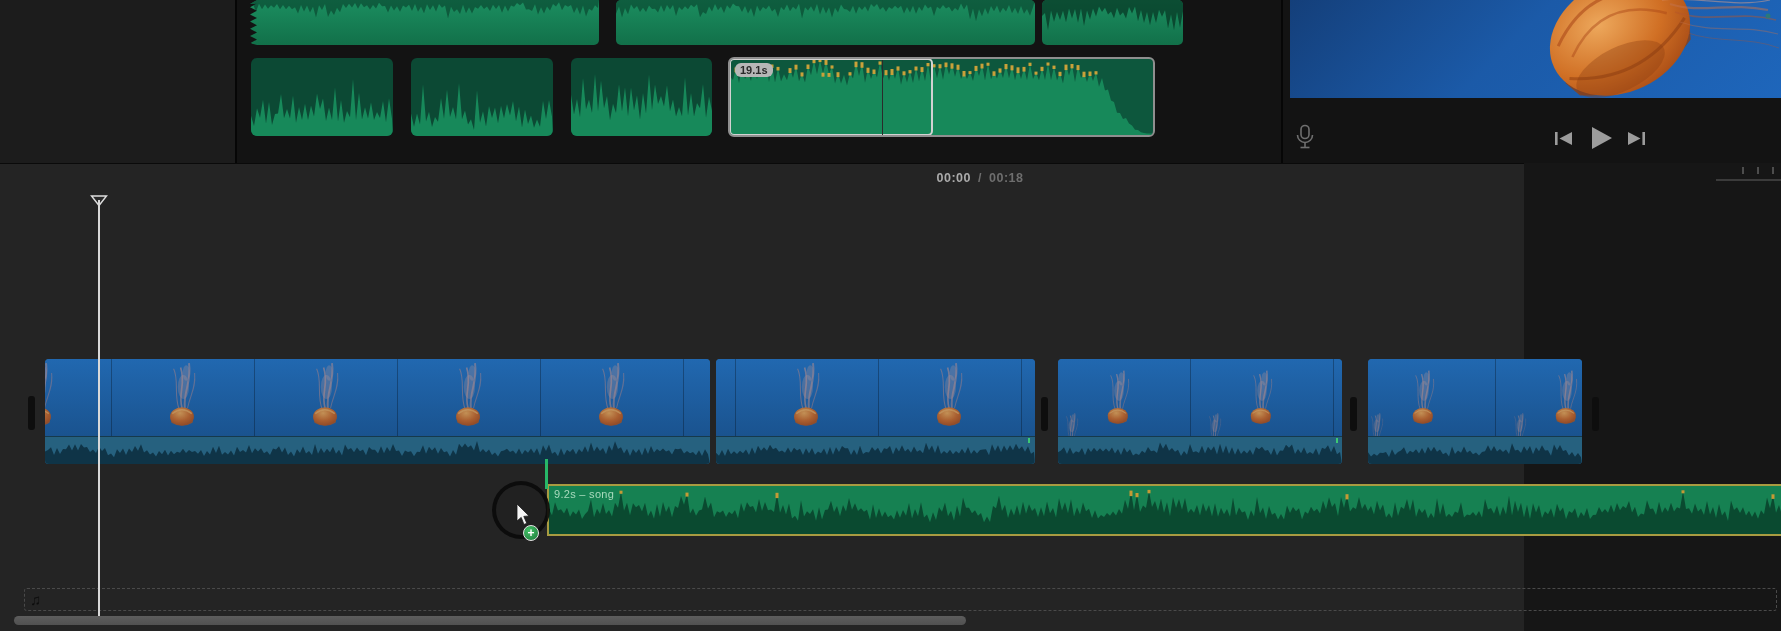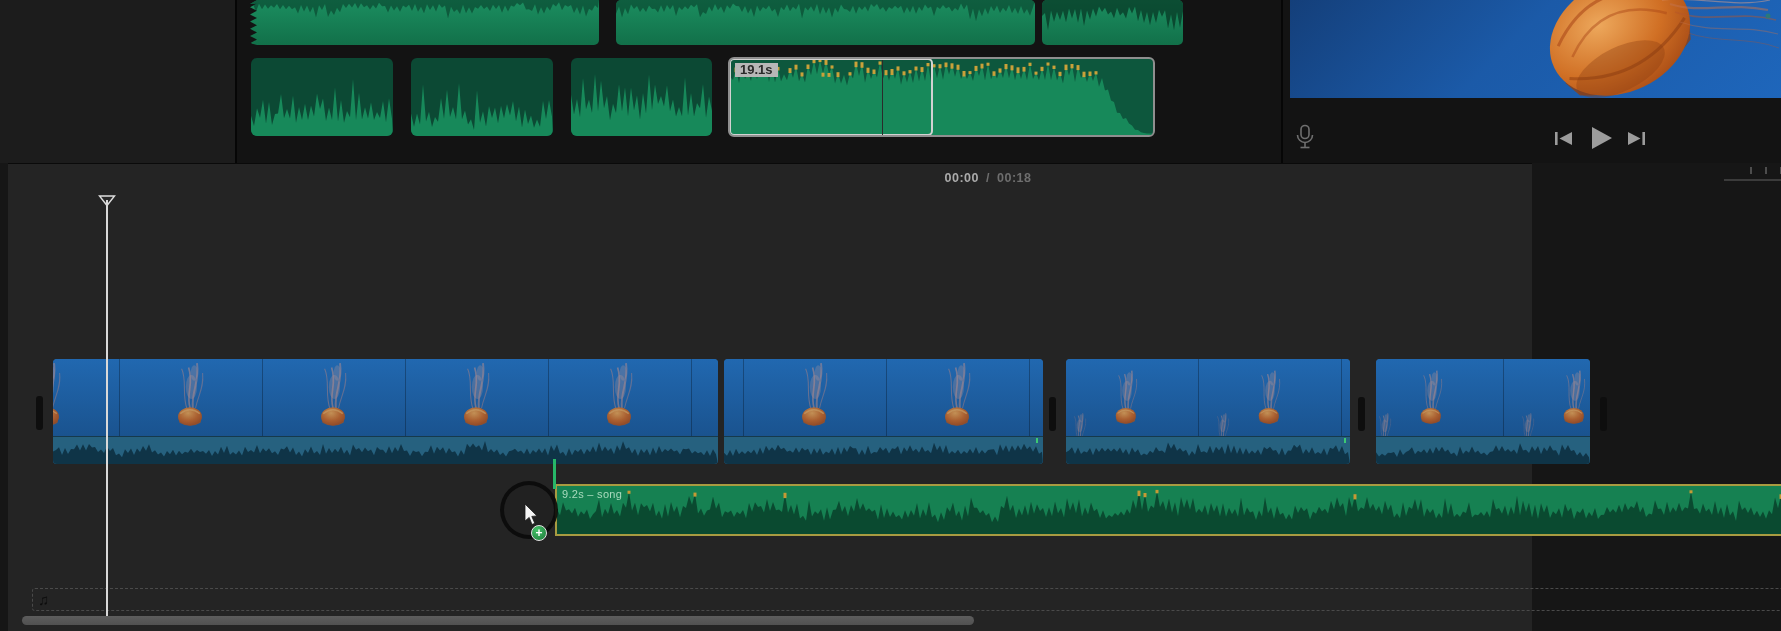--- a/index.html
+++ b/index.html
@@ -9,29 +9,29 @@
 
   
   .browser{position:absolute;left:0;top:0;width:1781px;height:163px;background:#131313;}
   .left-panel{position:absolute;left:0;top:0;width:237px;height:163px;background:#1c1c1c;border-right:2px solid #060606;}
   .r1block{position:absolute;top:0;height:45px;background:linear-gradient(180deg,#1b8e60,#127049);border-radius:0 0 5px 5px;overflow:hidden;}
   .r1block.zig{clip-path:polygon(0 4px,7px 0,100% 0,100% 100%,7px 100%,0 96%,7px 88%,0 80%,7px 72%,0 64%,7px 56%,0 48%,7px 40%,0 32%,7px 24%,0 16%,7px 8%);}
   .r2clip{position:absolute;top:58px;height:78px;background:#0c4934;border-radius:6px;overflow:hidden;}
   .r2sel{position:absolute;top:57px;height:80px;background:#0d573d;border:2px solid #8f8f8f;border-radius:6px;overflow:hidden;}
   .selrange{position:absolute;left:-1px;top:-1px;width:204px;height:78px;border:2px solid #d2d2d2;border-radius:5px;z-index:3;}
   .selline{position:absolute;left:151px;top:0;width:1px;height:76px;background:#2b2b2b;z-index:3;}
-  .badge{position:absolute;left:5px;top:4px;background:#b7b7b7;color:#2a2a2a;font-size:13px;font-weight:bold;
-         padding:1px 5px;border-radius:0;z-index:4;line-height:12px;}
+  .badge{position:absolute;left:5px;top:4px;background:#b7b7b7;color:#2a2a2a;font-size:11px;font-weight:bold;
+         padding:1px 5px;border-radius:6px;z-index:4;line-height:12px;}
   .vdivider{position:absolute;left:1281px;top:0;width:2px;height:163px;background:#060606;}
   .viewer{position:absolute;left:1290px;top:0;width:491px;height:98px;overflow:hidden;
           background:linear-gradient(135deg,#143f7a 0%,#1b5aa8 45%,#1e66bb 100%);}
   .ctrl{position:absolute;background:none;border:none;padding:0;cursor:pointer;}
 
   
-  .timeline{position:absolute;left:8px;top:163px;width:1524px;height:468px;background:#242424;border-top:1px solid #0a0a0a;}
+  .timeline{position:absolute;left:0;top:163px;width:1524px;height:468px;background:#242424;border-top:1px solid #0a0a0a;}
   .timebar{position:absolute;left:860px;top:7px;width:240px;display:flex;justify-content:center;gap:7px;
            font-size:12.5px;letter-spacing:.5px;}
   .t-cur{color:#ababab;font-weight:bold;}
   .t-sep,.t-tot{color:#6e6e6e;font-weight:bold;}
   .ztick{position:absolute;top:3px;width:2px;height:7px;background:#4d4d4d;}
   .zline{position:absolute;left:1716px;top:15px;width:65px;height:2px;background:#3b3b3b;}
 
   .handle{position:absolute;width:7px;height:34px;background:#0e0e0e;border-radius:3px;z-index:1;}
   .vclip{position:absolute;top:195px;height:105px;border-radius:4px;overflow:hidden;background:#1d5f9e;z-index:1;}
   .film{position:absolute;left:0;top:0;width:100%;height:77px;background:linear-gradient(180deg,#2168b0,#1a538f);overflow:hidden;}

